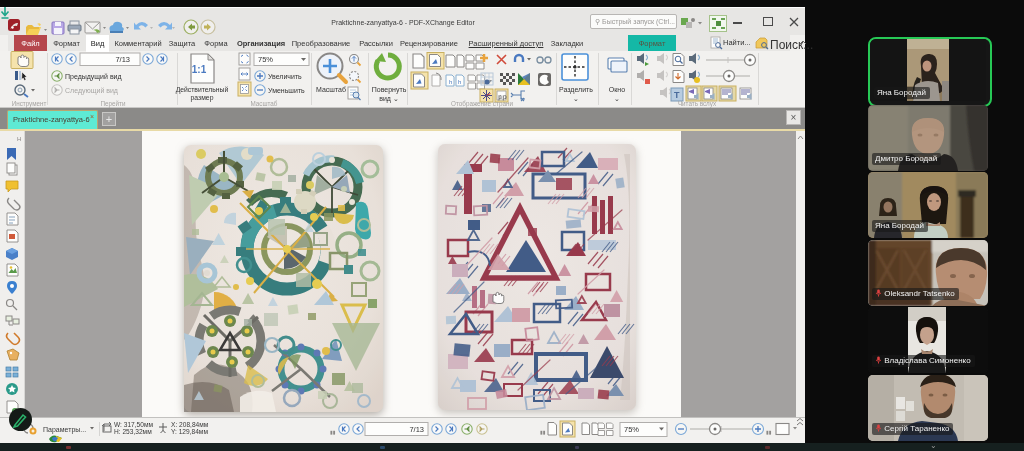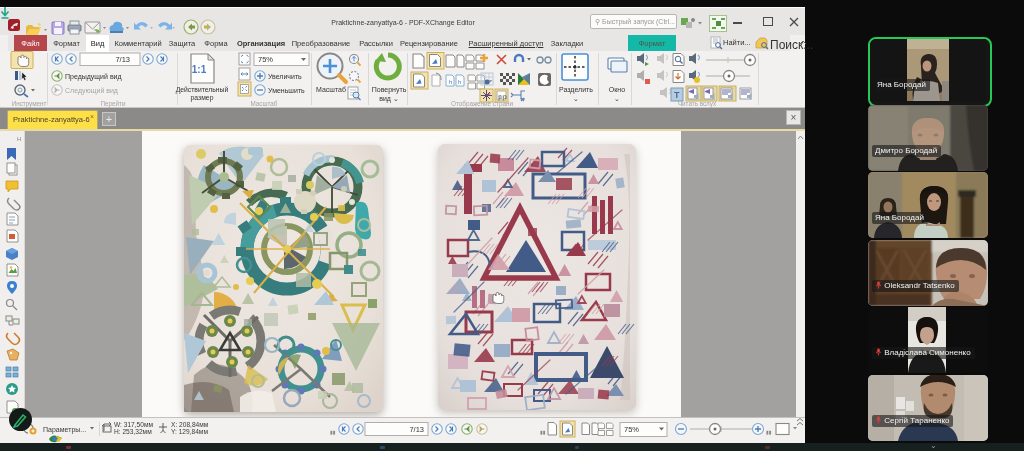--- a/index.html
+++ b/index.html
@@ -11,21 +11,21 @@
 #doctabs{position:absolute;left:0;top:101px;width:805px;height:21px;background:#8b8a88;}
 #yline{position:absolute;left:0;top:122px;width:805px;height:2px;background:#e8daa6;}
 #content{position:absolute;left:25px;top:124px;width:771px;height:286px;background:#a3a1a0;}
 #leftbar{position:absolute;left:0;top:124px;width:25px;height:286px;background:#f0efed;border-right:1px solid #d8d7d5;}
 #page{position:absolute;left:142px;top:124px;width:539px;height:286px;background:#fbfaf8;}
 #scrollv{position:absolute;left:796px;top:124px;width:9px;height:286px;background:#f0efed;}
 #statusbar{position:absolute;left:0;top:410px;width:805px;height:26px;background:#f2f1ef;border-top:1px solid #c2c1bf;}
 #taskstrip{position:absolute;left:0;top:443px;width:1024px;height:8px;background:#16201f;}
 .tile{position:absolute;left:868px;width:120px;height:66px;overflow:hidden;border-radius:5px;background:#161616;}
 .tab{position:absolute;top:0;font-size:7.5px;color:#333;height:16px;padding-top:4px;text-align:center;white-space:nowrap;box-sizing:border-box;}
-.nlabel{position:absolute;left:4px;bottom:14px;background:rgba(25,25,25,.62);color:#f2f2f2;font-size:8px;line-height:10px;padding:1px 4px 1px 3px;border-radius:2px;white-space:nowrap;}
+.nlabel{position:absolute;left:4px;bottom:6px;background:rgba(25,25,25,.62);color:#f2f2f2;font-size:8px;line-height:10px;padding:1px 4px 1px 3px;border-radius:2px;white-space:nowrap;}
 </style>
 </head>
 <body>
 <div id="app">
   <div id="titlebar">
     <svg width="805" height="28" style="position:absolute;left:0;top:0">
 
       <rect x="8" y="11" width="12" height="12" rx="2.5" fill="#9e1f28"></rect>
       <path d="M10 21 q4 -7 8 -6 l-1 3 q-4 -1 -7 3z" fill="#e8e5e2"></path>
       <circle cx="12.5" cy="19.5" r="1.2" fill="#fff"></circle>
@@ -313,21 +313,21 @@
       <path d="M689 40 l5 -2 v5 l-5 -2z" fill="#7a6ab8"></path>
           <path d="M705 40 l5 -2 v5 l-5 -2z" fill="#7a6ab8"></path>
       <path d="M722 39 h9 M722 41 h9 M722 43 h6" stroke="#5a5a9a" stroke-width="0.9"></path>
       <path d="M741 39 h9 M741 41 h9 M741 43 h6" stroke="#5a5a9a" stroke-width="0.9"></path>
       <path d="M694 44 h2 l2.5 -2 v7 l-2.5 -2 h-2z M710 44 h2 l2.5 -2 v7 l-2.5 -2 h-2z M728 44 h2 l2.5 -2 v7 l-2.5 -2 h-2z M747 44 h2 l2.5 -2 v7 l-2.5 -2 h-2z" fill="#9ab0c5"></path>
     </g>
     <text x="697" y="55" font-size="6.3" fill="#a5a3a1" text-anchor="middle">Читать вслух</text>
   </svg>
   </div>
   <div id="doctabs">
-    <div style="position:absolute;left:7px;top:2px;width:91px;height:19px;background:#fde047;border:1px solid #b8a670;border-bottom:none;border-radius:2px 2px 0 0;font-size:7.5px;color:#4a4234;padding:4px 0 16px 5px;">Praktichne-zanyattya-6<span style="color:#a05a2a;font-size:7px;position:absolute;right:3px;top:2px;">×</span></div>
+    <div style="position:absolute;left:7px;top:2px;width:91px;height:19px;background:#5eead4;border:1px solid #b8a670;border-bottom:none;border-radius:2px 2px 0 0;font-size:7.5px;color:#4a4234;padding:4px 0 16px 5px;">Praktichne-zanyattya-6<span style="color:#a05a2a;font-size:7px;position:absolute;right:3px;top:2px;">×</span></div>
     <div style="position:absolute;left:102px;top:4px;width:14px;height:14px;background:#a2a1a0;border:1px solid #c8c7c5;color:#e8e8e8;font-size:11px;line-height:12px;text-align:center;">+</div>
     <div style="position:absolute;left:786px;top:2px;width:15px;height:15px;background:#e8e7e5;border:1px solid #b8b6b4;color:#5a5a5a;font-size:10px;line-height:13px;text-align:center;">×</div>
   </div>
   <div id="yline"></div>
   <div id="leftbar">
   <svg width="25" height="286" style="position:absolute;left:0;top:0">
     <text x="17" y="10" font-size="6" fill="#8a8886">Н</text>
     <path d="M7 17 h9 v12 l-4.5 -4 l-4.5 4z" fill="#3a6ab5"></path>
     <g fill="#fdfdfc" stroke="#8a8886" stroke-width="0.9">
       <rect x="9" y="34" width="8" height="10"></rect>

